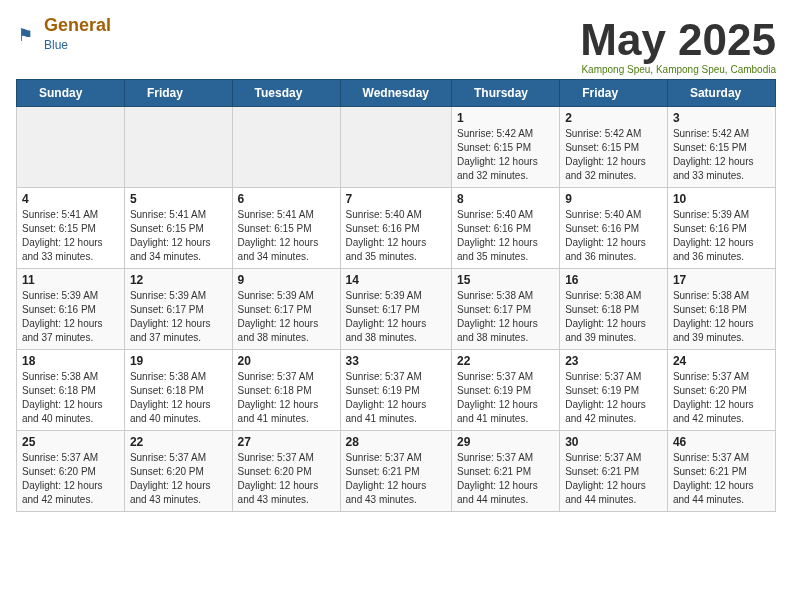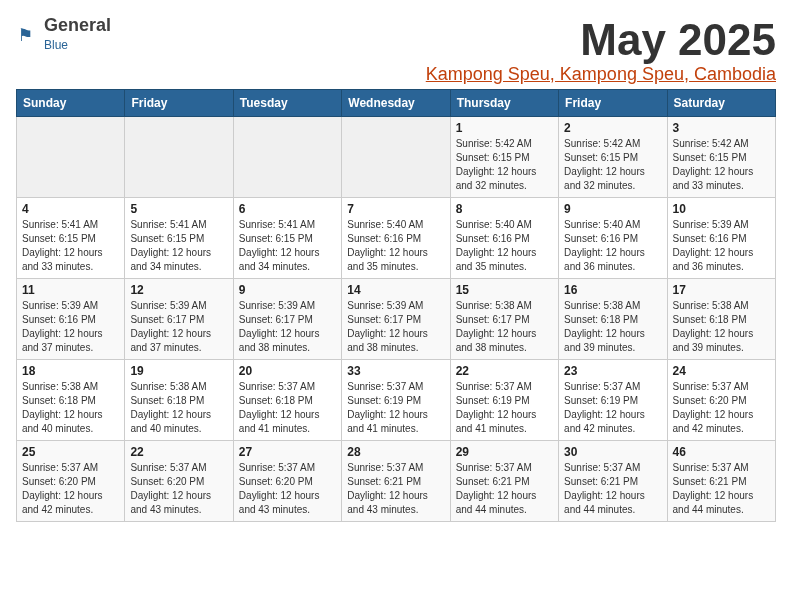--- a/index.html
+++ b/index.html
@@ -17,21 +17,21 @@
       margin-bottom: 4px;
     }
     .logo {
       display: flex;
       align-items: center;
       gap: 4px;
     }
     .logo-text-general {
       font-size: 18px;
       font-weight: bold;
-      color: #404040;
+      color: #a16207;
       line-height: 1;
     }
     .logo-text-blue {
       font-size: 12px;
       font-weight: normal;
       color: #2a6496;
       line-height: 1;
     }
     .logo-icon {
       width: 24px;
@@ -40,34 +40,33 @@
     .title-block {
       text-align: right;
     }
     .calendar-title {
       font-size: 44px;
       font-weight: bold;
       color: #333;
       line-height: 1.1;
     }
     .calendar-subtitle {
-      font-size: 18px;
-      color: #c2410c;
-      text-decoration: underline;
+      font-size: 10px;
+      color: #4d7c0f;
     }
     table {
       width: 100%;
       border-collapse: collapse;
       font-size: 11px;
     }
     thead tr th {
       background-color: #2a6496;
       color: #fff;
       text-align: left;
-      padding: 6px 6px;
+      padding: 6px 22px;
       font-size: 12px;
       font-weight: bold;
       border: 1px solid #1e4d72;
     }
     tbody tr td {
       border: 1px solid #ccc;
       vertical-align: top;
       padding: 4px 5px;
       height: 80px;
       width: 14.28%;

